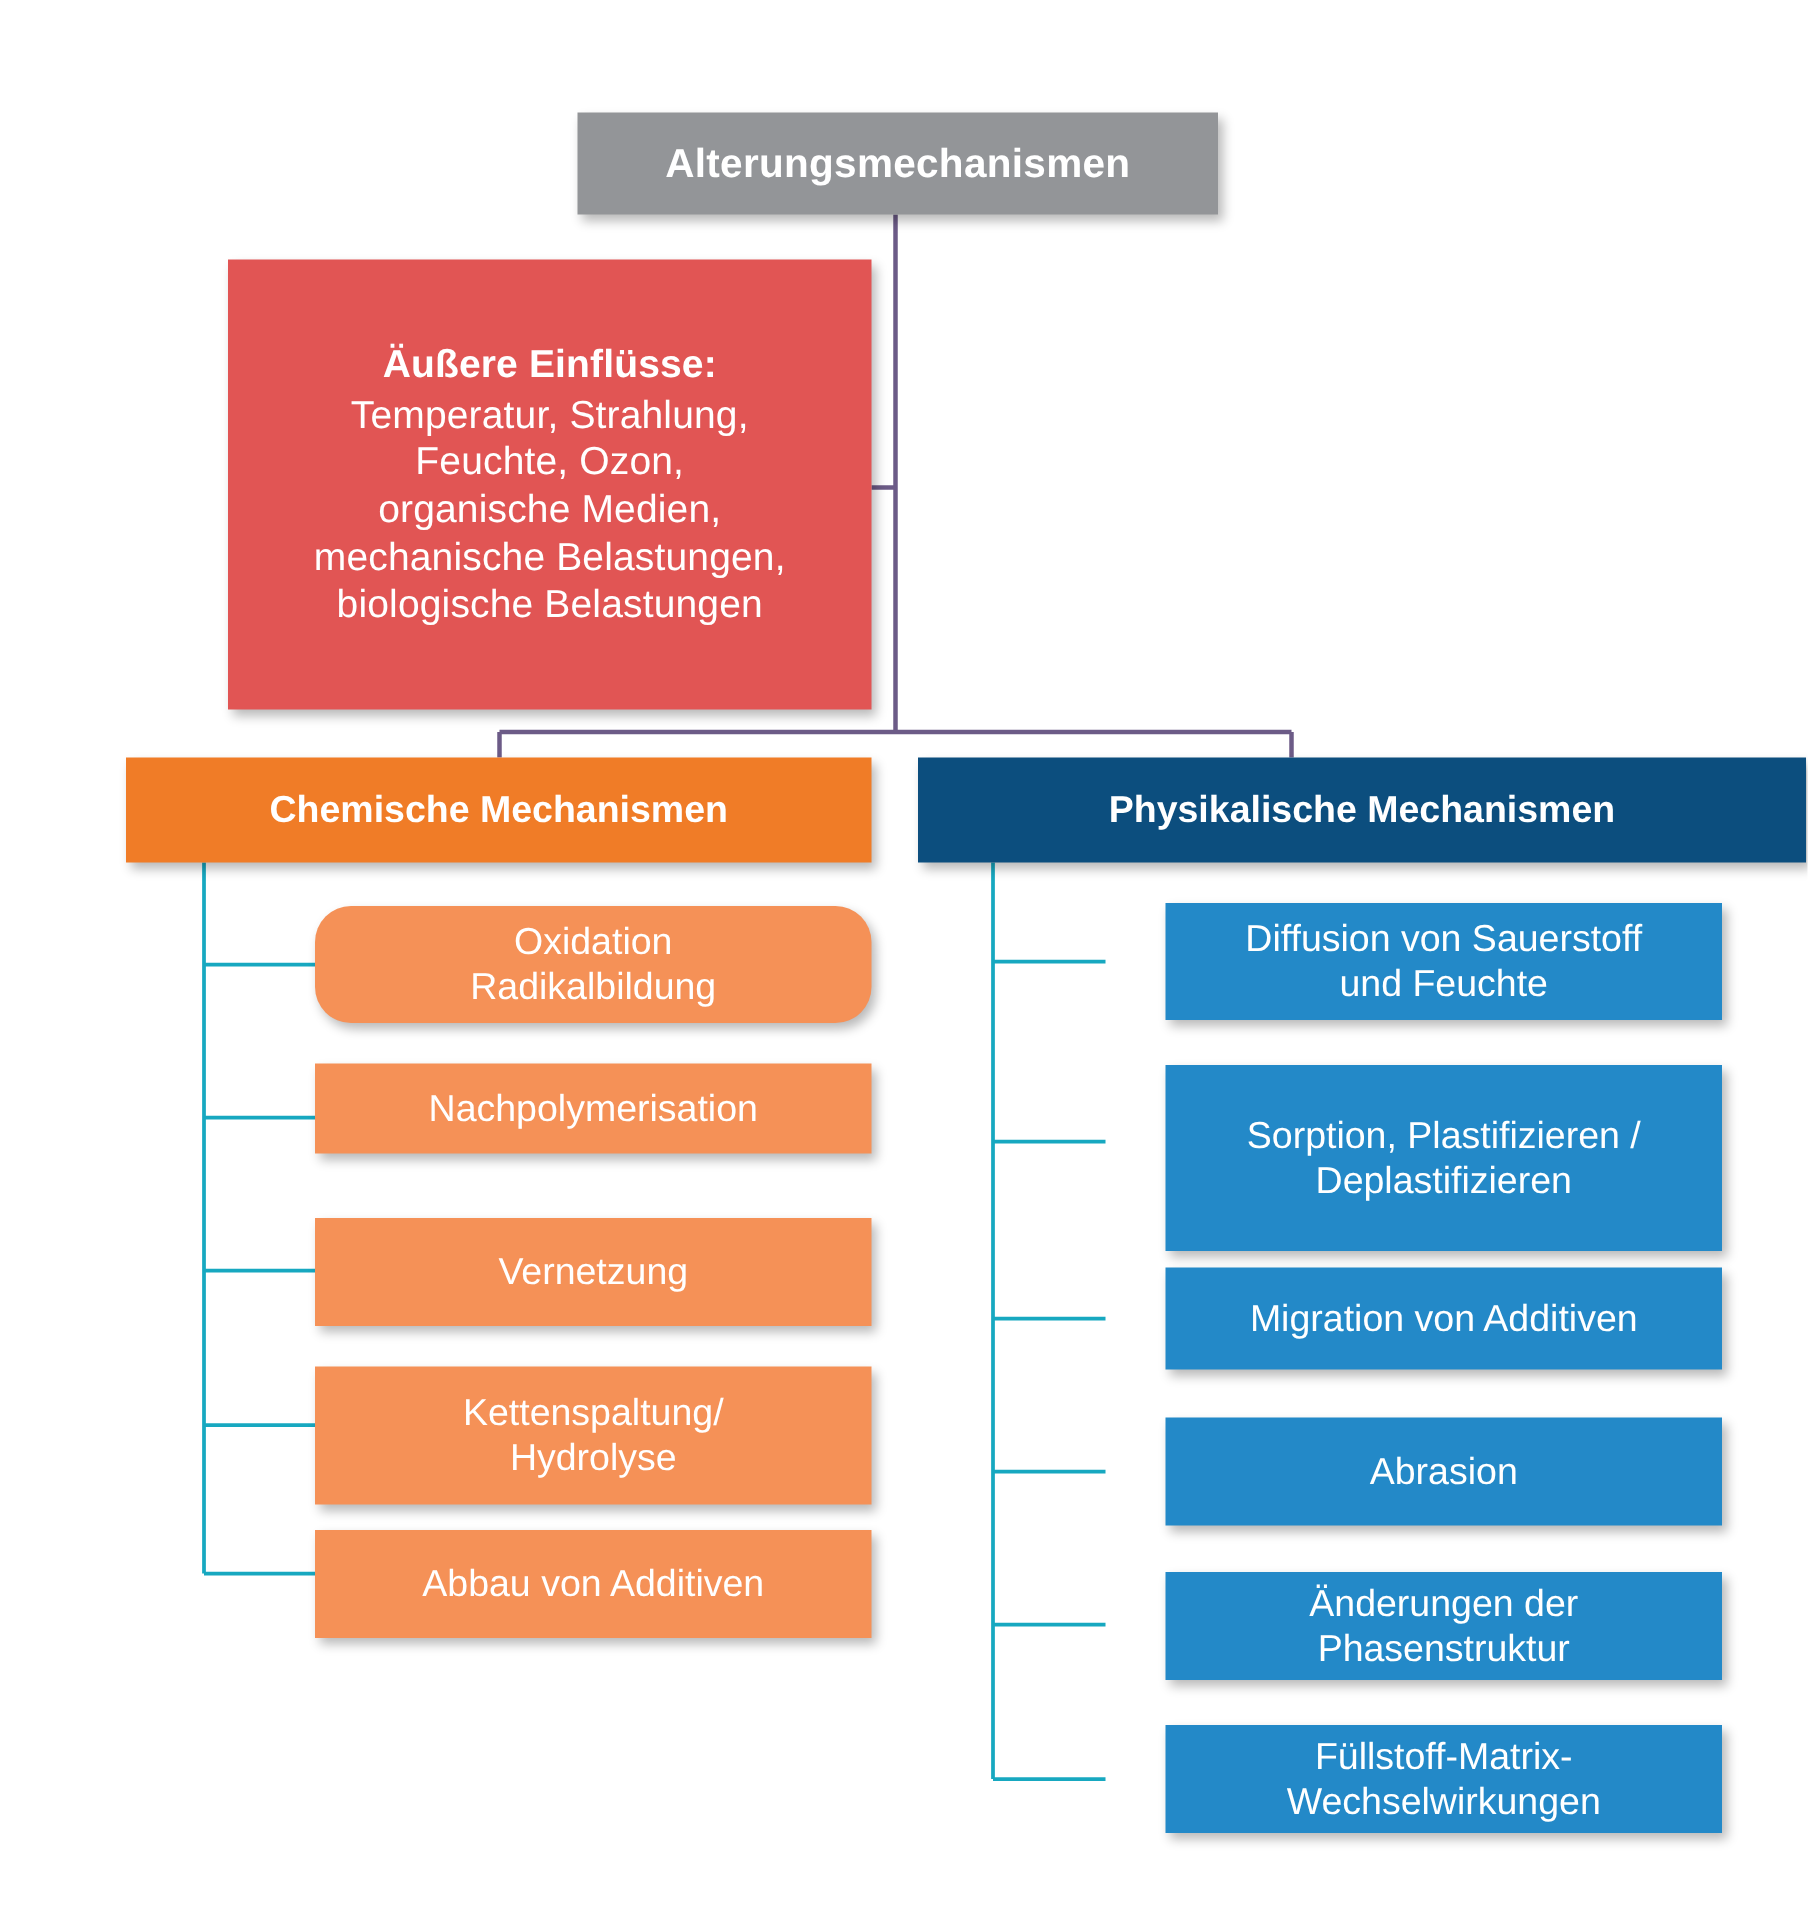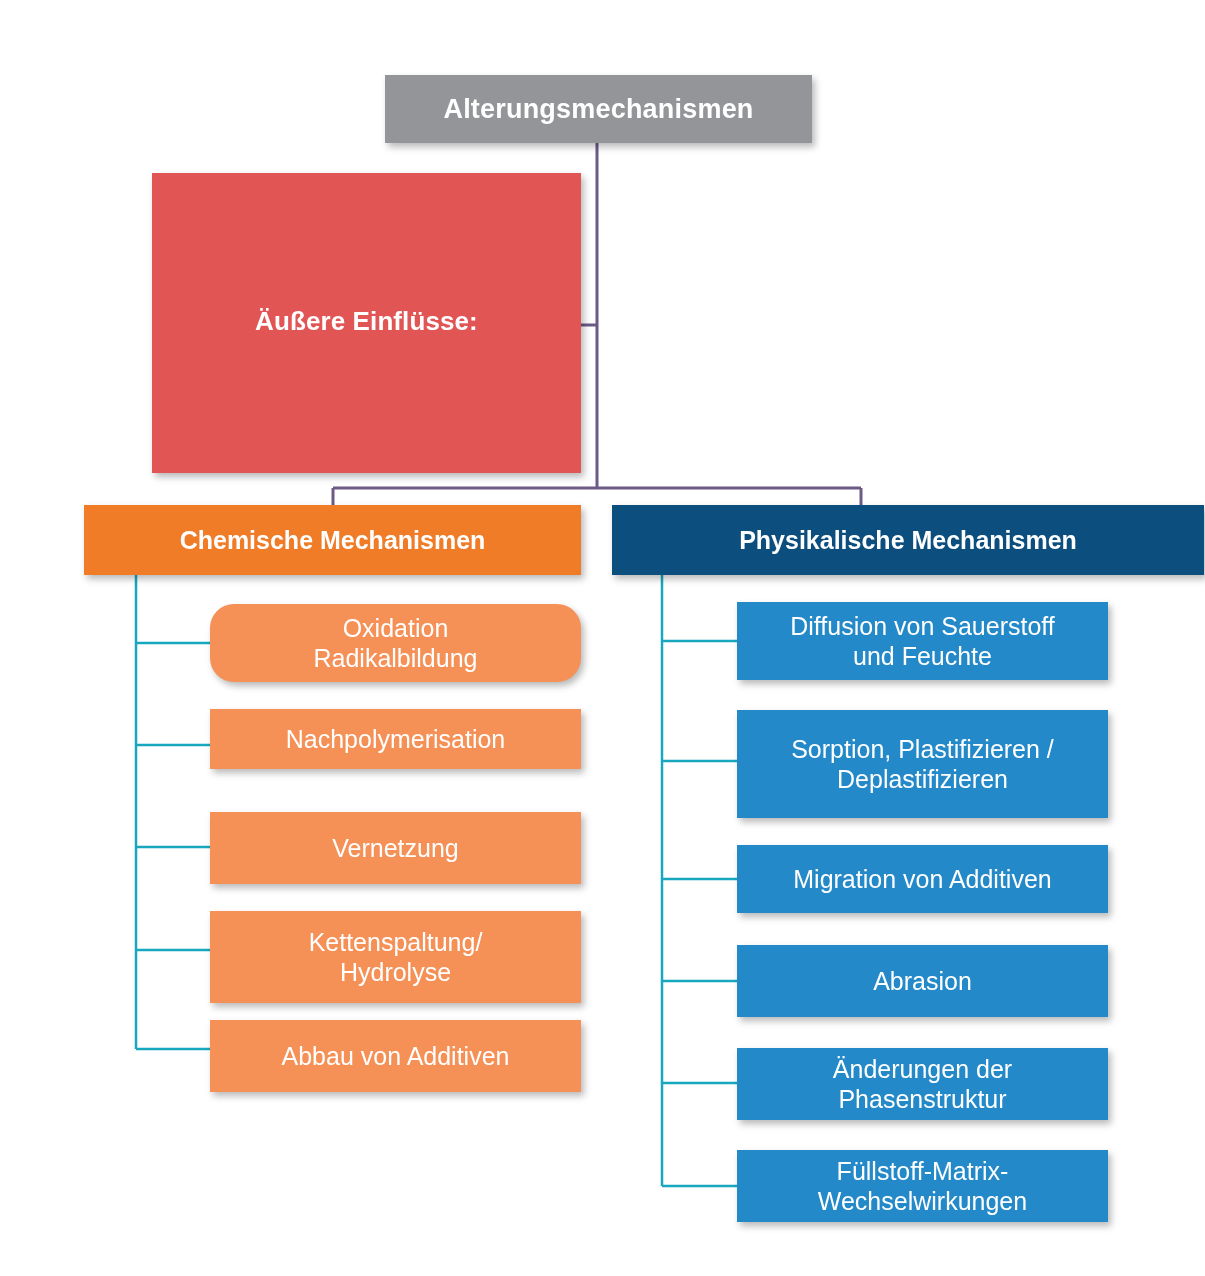--- a/index.html
+++ b/index.html
@@ -77,20 +77,21 @@
     font-size: 25px;
   }
 
   .node-chem {
     background: #f59157;
     font-size: 25px;
   }
   .node-phys {
     background: #2389c8;
     font-size: 25px;
+    margin-left: 40px;
   }
 </style>
 </head>
 <body>
 
 <div id="canvas">
 
   <svg id="connectors" viewBox="0 0 1205 1276" width="1205" height="1276" xmlns="http://www.w3.org/2000/svg">
 
     <g>
@@ -122,20 +123,25 @@
       <path d="M662,1186 L737,1186" stroke="#17a8c0" stroke-width="2.5" fill="none"></path>
     </g>
   </svg>
 
   <div class="node node-root" style="left:385px; top:75px; width:427px; height:68px;">
     <span>Alterungsmechanismen</span>
   </div>
 
   <div class="node node-influence" style="left:152px; top:173px; width:429px; height:300px;">
     <span class="inf-title">Äußere Einflüsse:</span>
+    <span class="inf-body">Temperatur, Strahlung,
+Feuchte, Ozon,
+organische  Medien,
+mechanische  Belastungen,
+biologische Belastungen</span>
   </div>
 
   <div class="node node-head-chem" style="left:84px; top:505px; width:497px; height:70px;">
     <span>Chemische Mechanismen</span>
   </div>
 
   <div class="node node-chem" style="left:210px; top:604px; width:371px; height:78px;border-radius:24px;">
     <span>Oxidation
 Radikalbildung</span>
   </div>
@@ -154,21 +160,21 @@
   </div>
 
   <div class="node node-head-phys" style="left:612px; top:505px; width:592px; height:70px;">
     <span>Physikalische Mechanismen</span>
   </div>
 
   <div class="node node-phys" style="left:737px; top:602px; width:371px; height:78px;">
     <span>Diffusion von Sauerstoff
 und Feuchte</span>
   </div>
-  <div class="node node-phys" style="left:737px; top:710px; width:371px; height:108px;">
+  <div class="node node-phys" style="left:737px; top:710px; width:371px; height:124px;">
     <span>Sorption, Plastifizieren /
 Deplastifizieren</span>
   </div>
   <div class="node node-phys" style="left:737px; top:845px; width:371px; height:68px;">
     <span>Migration von Additiven</span>
   </div>
   <div class="node node-phys" style="left:737px; top:945px; width:371px; height:72px;">
     <span>Abrasion</span>
   </div>
   <div class="node node-phys" style="left:737px; top:1048px; width:371px; height:72px;">

